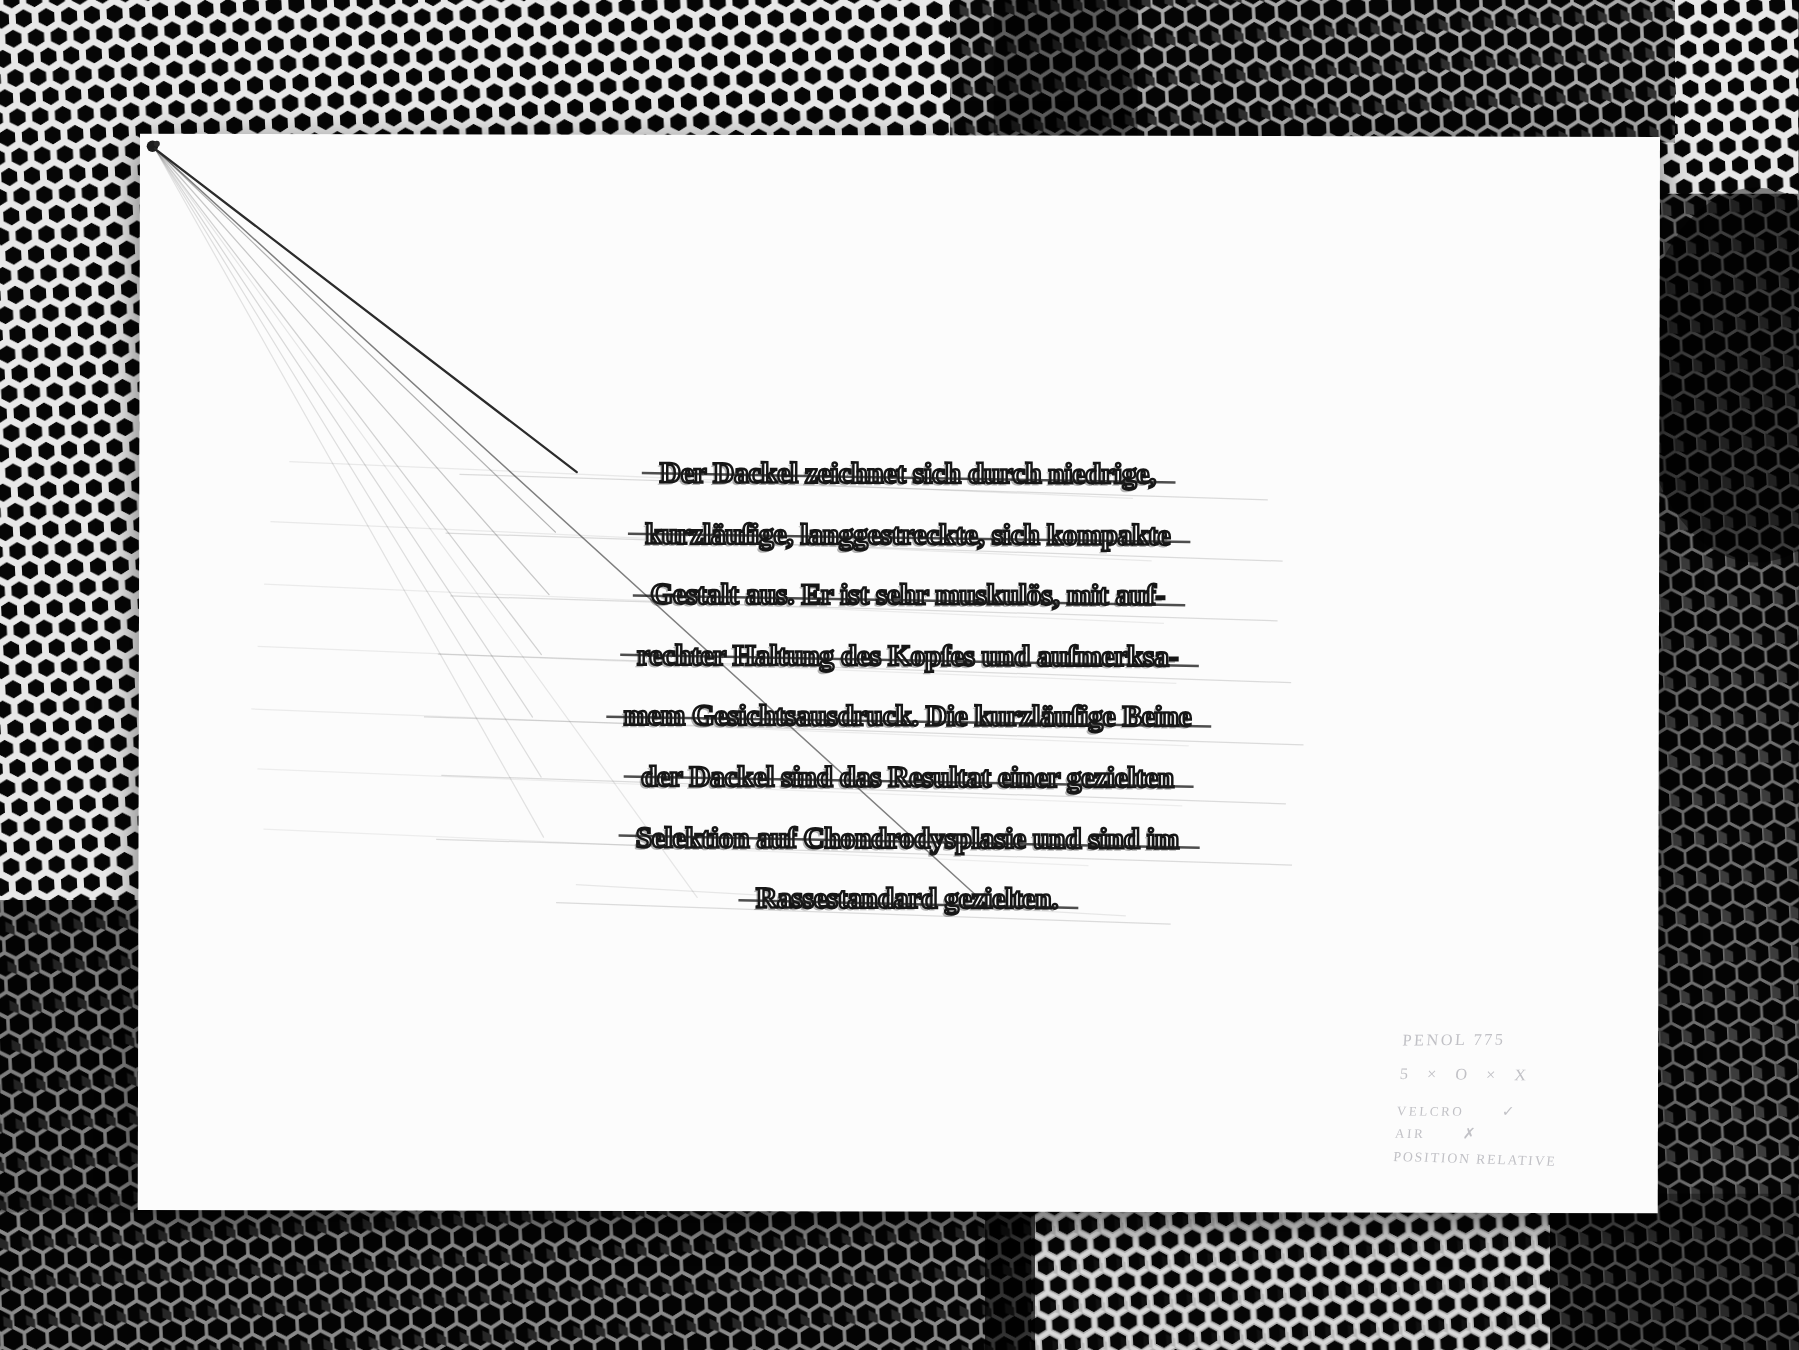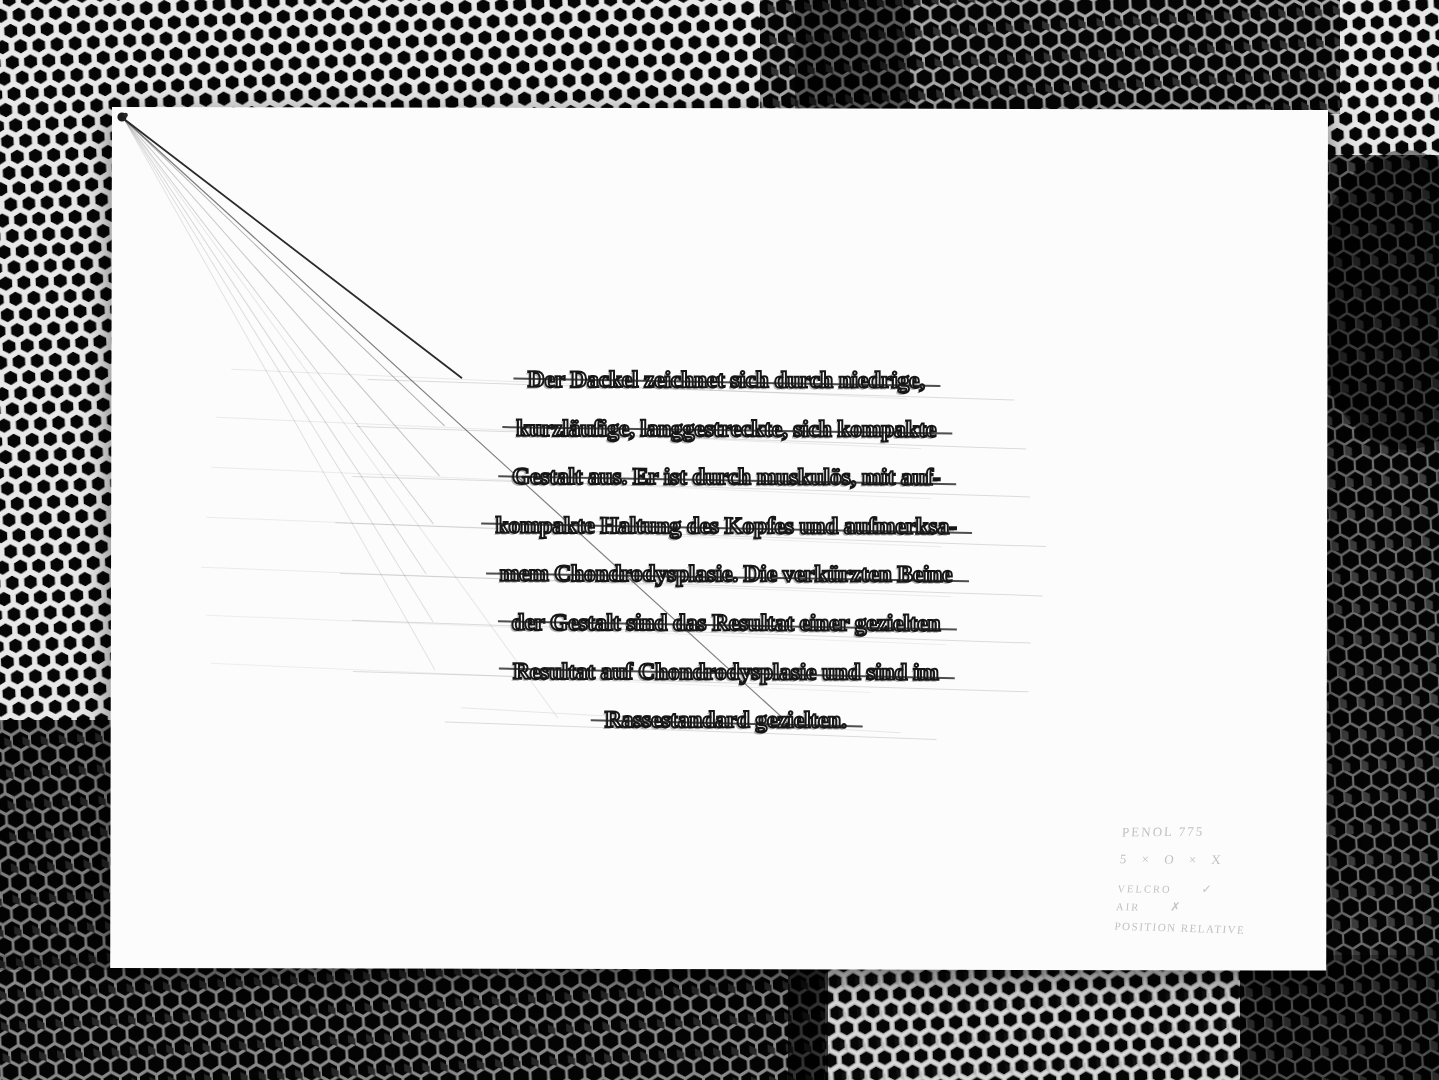--- a/index.html
+++ b/index.html
@@ -156,25 +156,25 @@
         <line x1="90" y1="460" x2="840" y2="488" stroke-opacity="0.1"></line>
         <line x1="95" y1="508" x2="835" y2="536" stroke-opacity="0.09"></line>
         <line x1="100" y1="556" x2="760" y2="584" stroke-opacity="0.09"></line>
         <line x1="350" y1="600" x2="790" y2="624" stroke-opacity="0.12"></line>
       </g>
     </svg>
 
     <div class="textblock">
       <div class="tline"><span>Der Dackel zeichnet sich durch niedrige,</span></div>
       <div class="tline"><span>kurzläufige, langgestreckte, sich kompakte</span></div>
-      <div class="tline"><span>Gestalt aus. Er ist durch muskulös, mit auf-</span></div>
-      <div class="tline"><span>kompakte Haltung des Kopfes und aufmerksa-</span></div>
-      <div class="tline"><span>mem Chondrodysplasie. Die verkürzten Beine</span></div>
-      <div class="tline"><span>der Gestalt sind das Resultat einer gezielten</span></div>
-      <div class="tline"><span>Resultat auf Chondrodysplasie und sind im</span></div>
+      <div class="tline"><span>Gestalt aus. Er ist sehr muskulös, mit auf-</span></div>
+      <div class="tline"><span>rechter Haltung des Kopfes und aufmerksa-</span></div>
+      <div class="tline"><span>mem Gesichtsausdruck. Die kurzläufige Beine</span></div>
+      <div class="tline"><span>der Dackel sind das Resultat einer gezielten</span></div>
+      <div class="tline"><span>Selektion auf Chondrodysplasie und sind im</span></div>
       <div class="tline"><span>Rassestandard gezielten.</span></div>
     </div>
 
     <div class="notes">
       <div class="note note-1">
         <span>PENOL 775</span>
       </div>
       <div class="note note-2">
         <span>5 × O × X</span>
       </div>

